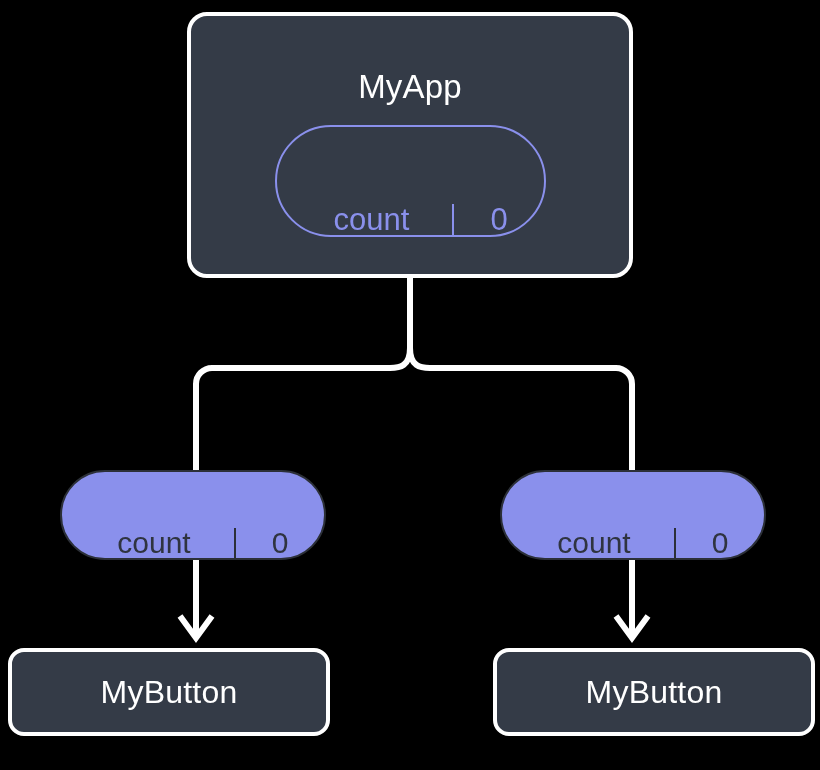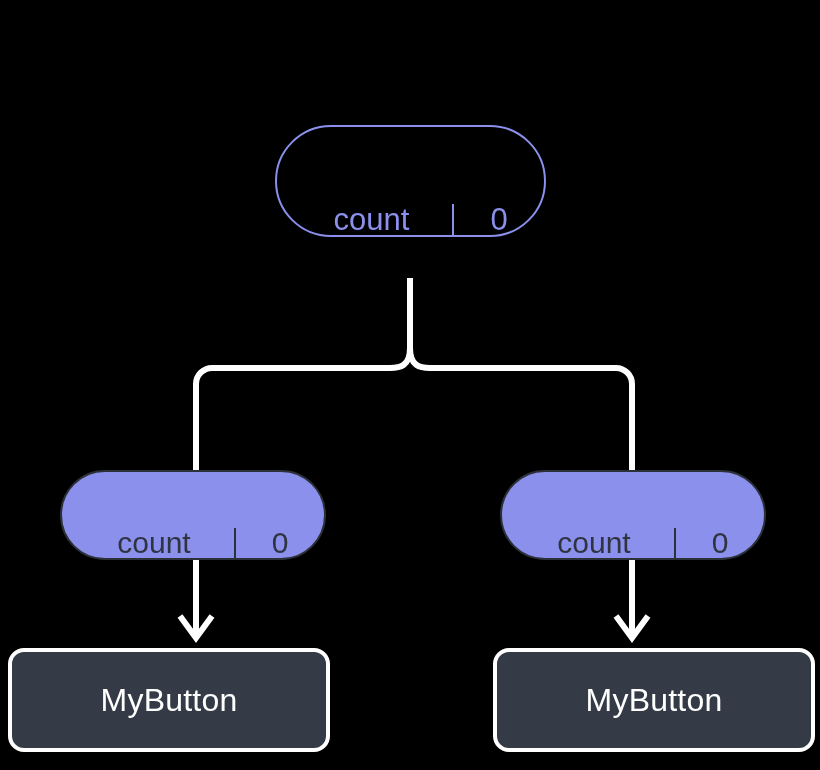--- a/index.html
+++ b/index.html
@@ -63,21 +63,21 @@
     border-radius: 20px;
     justify-content: flex-start;
   }
   #root-node .node-title {
     margin-top: 54px;
   }
 
   
   .leaf-node {
     justify-content: center;
-    height: 104px;
+    height: 88px;
     top: 648px;
     border-radius: 16px;
   }
   #leaf-node-left  { left: 8px;   width: 322px; }
   #leaf-node-right { left: 493px; width: 322px; }
   .leaf-node .node-title { font-size: 32px; }
 
   
   .pill {
     position: absolute;
@@ -159,20 +159,23 @@
     <g>
       <path d="M 196 560 L 196 636" fill="none" stroke="#FFFFFF" stroke-width="6"></path>
       <path d="M 180 616 L 196 638 L 212 616" fill="none" stroke="#FFFFFF" stroke-width="6" stroke-linejoin="miter" stroke-linecap="butt"></path>
     </g>
     <g>
       <path d="M 632 560 L 632 636" fill="none" stroke="#FFFFFF" stroke-width="6"></path>
       <path d="M 616 616 L 632 638 L 648 616" fill="none" stroke="#FFFFFF" stroke-width="6" stroke-linejoin="miter" stroke-linecap="butt"></path>
     </g>
   </svg>
 
+  <div id="root-node" class="node-box">
+    <div class="node-title">MyApp</div>
+  </div>
 
   <div id="root-pill" class="pill pill-outline">
     <div class="pill-key">count</div>
     <div class="pill-val">0</div>
   </div>
 
   <div id="pill-left" class="pill pill-filled">
     <div class="pill-key">count</div>
     <div class="pill-val">0</div>
   </div>

